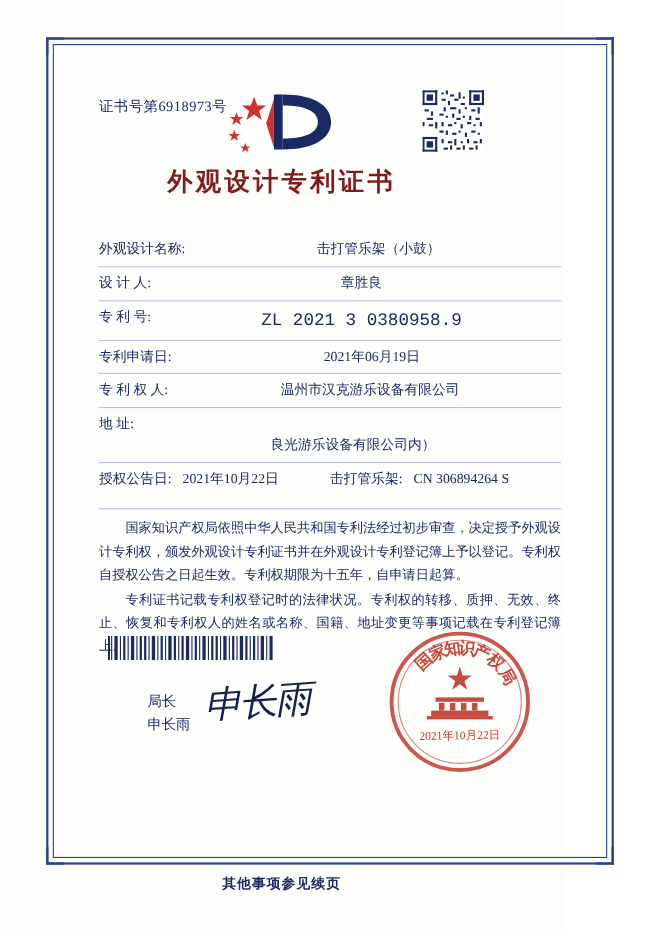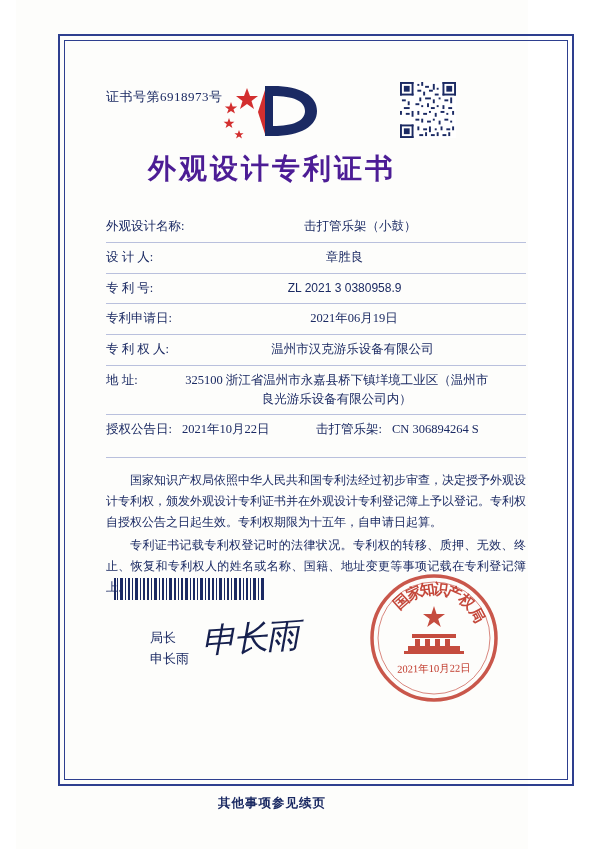--- a/index.html
+++ b/index.html
@@ -11,21 +11,21 @@
     width: 600px;
     height: 849px;
     font-family: "Liberation Serif", "DejaVu Serif", serif;
     color: #1b2a63;
     position: relative;
     overflow: hidden;
   }
 
   .page {
     position: absolute;
-    left: 16px; top: 0;
+    left: 0; top: 0;
     width: 512px;
     height: 849px;
     background: #fdfdfb;
   }
 
   
   .border-outer {
     position: absolute;
     left: 42px; top: 34px;
     width: 516px; height: 752px;
@@ -73,24 +73,24 @@
     font-size: 13px;
     letter-spacing: 0.5px;
     color: #1b2a63;
   }
 
   .title {
     position: absolute;
     left: 0; right: 0;
     top: 150px;
     text-align: center;
-    font-size: 28px;
+    font-size: 23px;
     font-weight: bold;
     letter-spacing: 3px;
-    color: #4c1d95;
+    color: #7f1d1d;
   }
 
   .fields {
     position: absolute;
     left: 90px;
     top: 212px;
     width: 420px;
     font-size: 12.5px;
     line-height: 1.5;
   }
@@ -105,22 +105,22 @@
     flex: 0 0 auto;
     white-space: nowrap;
     color: #1b2a63;
   }
   .fvalue {
     margin-left: 10px;
     color: #1b2a63;
     flex: 1 1 auto;
   }
   .fvalue.mono {
-    font-family: Liberation Sans, sans-serif;
-    font-size: 12px;
+    font-family: Liberation Mono, monospace;
+    font-size: 16px;
   }
   .split-row {
     display: flex;
     padding: 5px 0 18px 0;
     border-bottom: 1px solid #b9c0dd;
     font-size: 12.5px;
   }
   .split-left { flex: 0 0 210px; display: flex; }
   .split-right { flex: 1 1 auto; display: flex; }
 
@@ -342,21 +342,21 @@
     </div>
 
     <div class="frow">
       <span class="flabel">专 利 权 人:</span>
       <span class="fvalue">温州市汉克游乐设备有限公司</span>
     </div>
 
     <div class="frow">
       <span class="flabel">地        址:</span>
       <span class="fvalue">
-        <span>325100 浙江省温州市永嘉县桥下镇垟境工业区（温州市</span><br>
+        <br>
         <span class="addr-second">良光游乐设备有限公司内）</span>
       </span>
     </div>
 
     <div class="split-row">
       <span class="split-left">
         <span class="flabel">授权公告日:</span>
         <span class="fvalue">2021年10月22日</span>
       </span>
       <span class="split-right">

